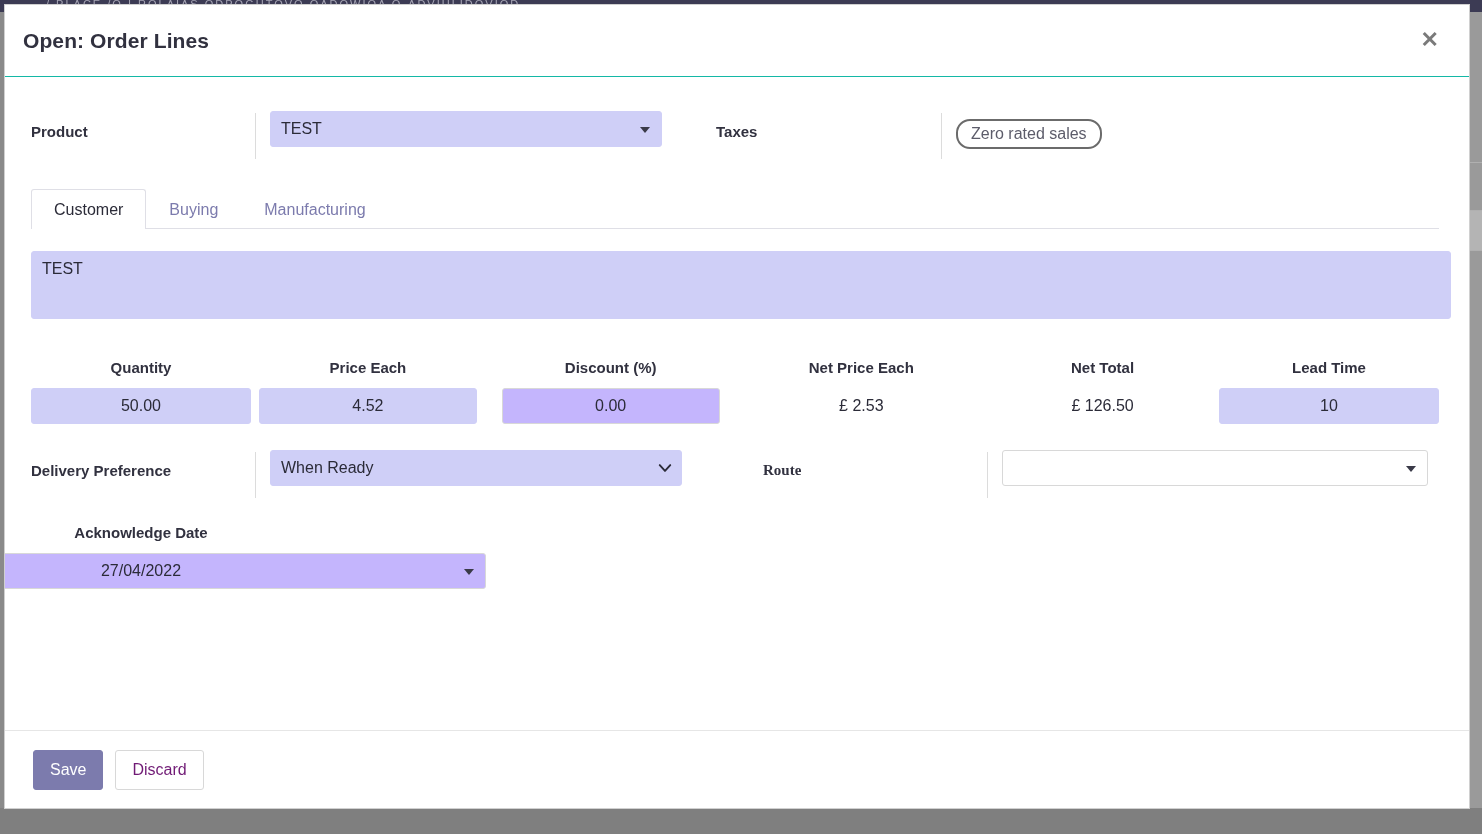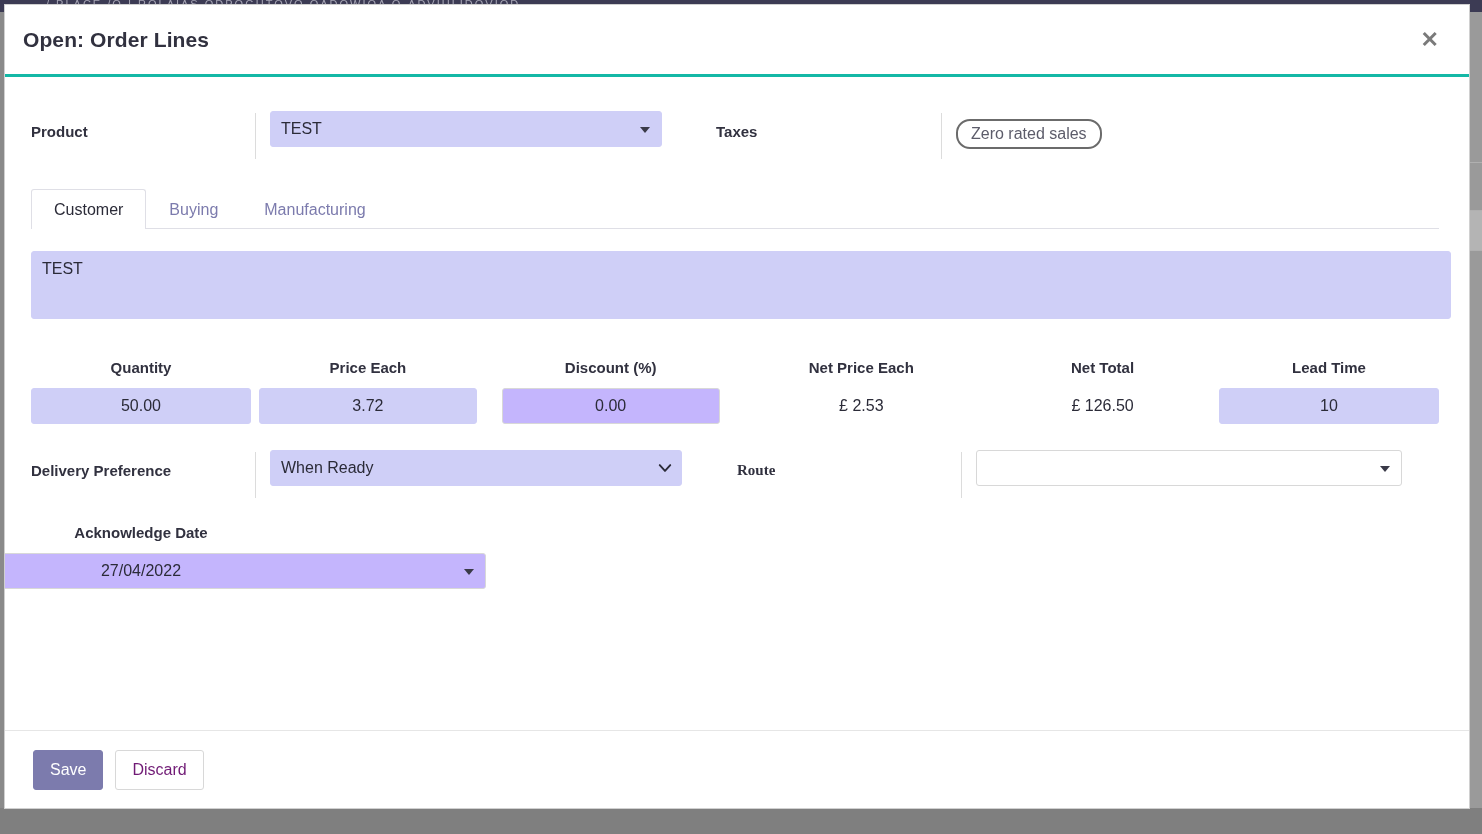--- a/index.html
+++ b/index.html
@@ -40,21 +40,21 @@
   
   #modal {
     position: absolute;
     left: 4px; top: 4px; width: 1466px; height: 805px;
     background: #ffffff;
     border: 1px solid #d0d0d0;
     display: flex; flex-direction: column;
   }
   .modal-header {
     height: 72px; flex: 0 0 72px;
-    border-bottom: 3px solid #14b8a6;
+    border-bottom: 1px solid #14b8a6;
     display: flex; align-items: center;
     padding: 0 35px 0 18px;
     position: relative;
   }
   .modal-title {
     font-size: 21px; font-weight: bold; color: #31313f;
     letter-spacing: .1px;
   }
   .close-icon {
     position: absolute; right: 26px; top: 22px;
@@ -221,21 +221,21 @@
       <div class="numcell" style="width:220px;">
         <div class="numlabel">Quantity</div>
         <div class="numfield modified" style="width:220px;">
           <span>50.00</span>
         </div>
       </div>
 
       <div class="numcell" style="width:237px;">
         <div class="numlabel">Price Each</div>
         <div class="numfield modified" style="width:218px;">
-          <span>3.72</span>
+          <span>4.52</span>
         </div>
       </div>
 
       <div class="numcell" style="width:255px;">
         <div class="numlabel">Discount (%)</div>
         <div class="numfield plain" style="width:218px;">
           <span>0.00</span>
         </div>
       </div>
 
@@ -252,21 +252,21 @@
       <div class="numcell" style="width:220px;">
         <div class="numlabel">Lead Time</div>
         <div class="numfield modified" style="width:220px;">
           <span>10</span>
         </div>
       </div>
 
     </div>
 
     
-    <div class="row" style="margin-top:26px;">
+    <div class="row" style="margin-top:26px;gap:26px;">
 
       <div class="fgroup" style="width:706px;">
         <div class="flabel" style="width:224px;">Delivery Preference</div>
         <div class="divider"></div>
         <div class="ctl modified" style="width:412px;">
           <span>When Ready</span>
           <span class="caret-chev">
             <svg viewBox="0 0 12 12" width="14" height="14">
               <path d="M1.5 3.5 L6 8.5 L10.5 3.5" fill="none" stroke="#2b2b38" stroke-width="1.6" stroke-linecap="round" stroke-linejoin="round"></path>
             </svg>

